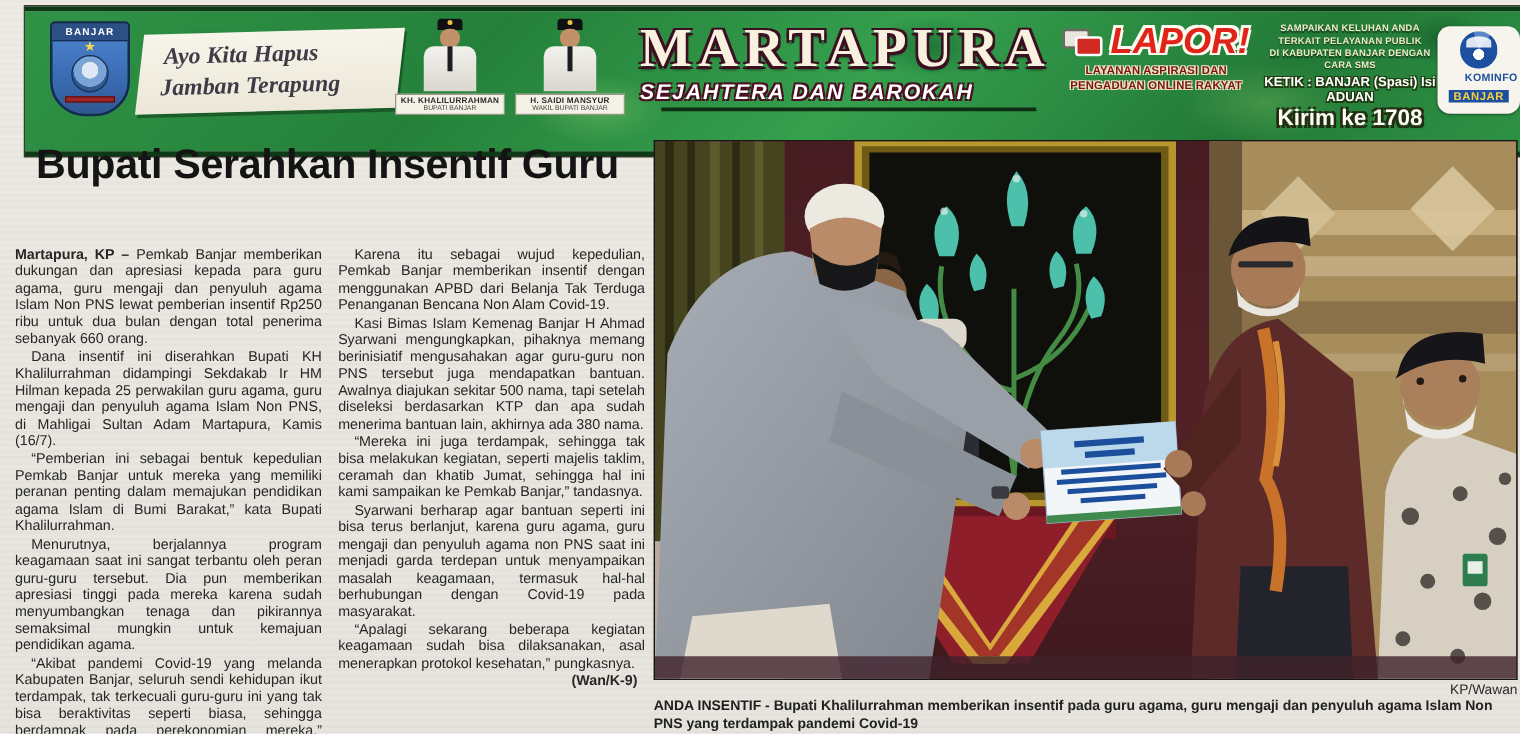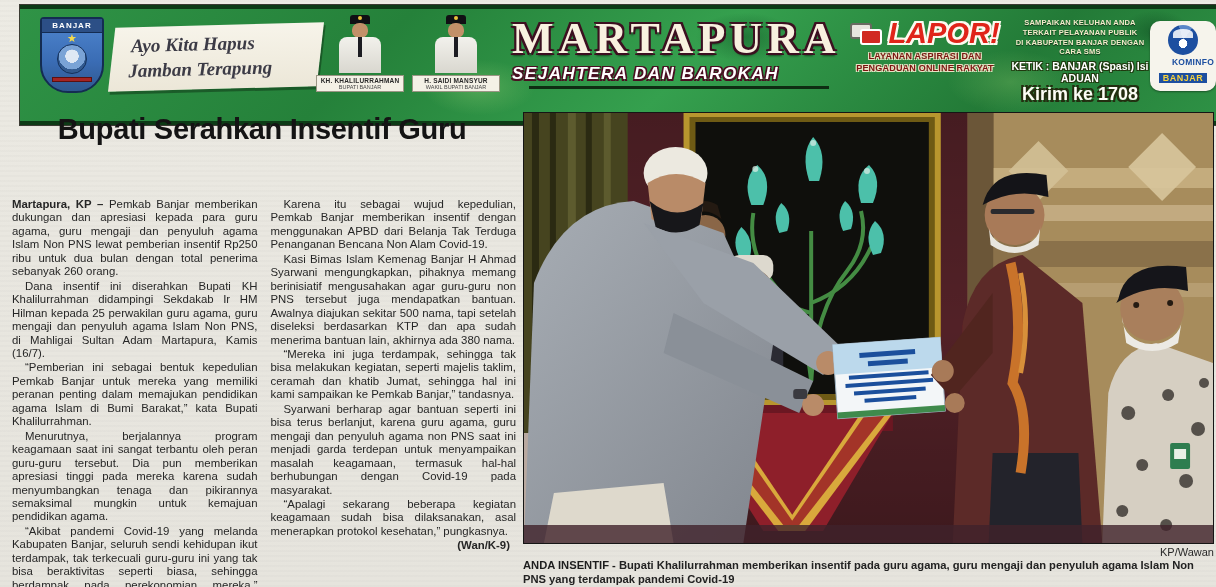--- a/index.html
+++ b/index.html
@@ -103,21 +103,21 @@
       conic-gradient(from 200deg, #1d4fa0 0 40%, #5a86c8 40% 55%, #1d4fa0 55% 100%);
     position:relative; }
   .kom-swirl::after { content:""; position:absolute; left:5px; top:4px; width:20px; height:9px;
     border-radius:50% 50% 0 0; background:#fff; opacity:.85; }
   .kom-name { font-size:8.5px; font-weight:bold; color:#1d4fa0; letter-spacing:.3px; margin-top:2px;padding-left:20px; }
   .kom-sub { font-size:9px; font-weight:bold; color:#f7d23c; background:#1d4fa0; display:inline-block;
     padding:0 4px; letter-spacing:.5px; }
 
   
   .headline { position:absolute; left:8px; top:113px; width:508px; text-align:center;
-    font-size:29px; font-weight:bold; color:#141414; line-height:1.12; letter-spacing:-.3px; }
+    font-size:33px; font-weight:bold; color:#141414; line-height:1.12; letter-spacing:-.3px; }
   .columns { position:absolute; left:12px; top:198px; width:504px; display:flex; gap:13px; }
   .col { width:246px; font-size:11.4px; line-height:1.18; text-align:justify; color:#262626; }
   .col p { margin:0 0 1px 0; text-indent:13px; }
   .col p.lead { text-indent:0; }
   .byline { text-align:right; font-weight:bold; text-indent:0 !important; padding-right:6px; }
 
   
   .photo-frame { position:absolute; left:523px; top:112px; width:691px; height:432px;
     border:1px solid #151515; background:#55262c; }
   .photo-frame svg { display:block; width:100%; height:100%; }
@@ -202,21 +202,21 @@
     <div class="kom-sub">BANJAR</div>
   </div>
 </div>
 
 <div class="headline">
   <div>Bupati Serahkan Insentif Guru</div>
 </div>
 
 <div class="columns">
   <div class="col">
-    <p class="lead"><strong>Martapura, KP –</strong> <span>Pemkab Banjar memberikan dukungan dan apresiasi kepada para guru agama, guru mengaji dan penyuluh agama Islam Non PNS lewat pemberian insentif Rp250 ribu untuk dua bulan dengan total penerima sebanyak 260 orang.</span></p>
+    <p class="lead"><strong>Martapura, KP –</strong> <span>Pemkab Banjar memberikan dukungan dan apresiasi kepada para guru agama, guru mengaji dan penyuluh agama Islam Non PNS lewat pemberian insentif Rp250 ribu untuk dua bulan dengan total penerima sebanyak 660 orang.</span></p>
     <p>Dana insentif ini diserahkan Bupati KH Khalilurrahman didampingi Sekdakab Ir HM Hilman kepada 25 perwakilan guru agama, guru mengaji dan penyuluh agama Islam Non PNS, di Mahligai Sultan Adam Martapura, Kamis (16/7).</p>
     <p>“Pemberian ini sebagai bentuk kepedulian Pemkab Banjar untuk mereka yang memiliki peranan penting dalam memajukan pendidikan agama Islam di Bumi Barakat,” kata Bupati Khalilurrahman.</p>
     <p>Menurutnya, berjalannya program keagamaan saat ini sangat terbantu oleh peran guru-guru tersebut. Dia pun memberikan apresiasi tinggi pada mereka karena sudah menyumbangkan tenaga dan pikirannya semaksimal mungkin untuk kemajuan pendidikan agama.</p>
     <p>“Akibat pandemi Covid-19 yang melanda Kabupaten Banjar, seluruh sendi kehidupan ikut terdampak, tak terkecuali guru-guru ini yang tak bisa beraktivitas seperti biasa, sehingga berdampak pada perekonomian mereka,” ungkapnya.</p>
   </div>
   <div class="col">
     <p>Karena itu sebagai wujud kepedulian, Pemkab Banjar memberikan insentif dengan menggunakan APBD dari Belanja Tak Terduga Penanganan Bencana Non Alam Covid-19.</p>
     <p>Kasi Bimas Islam Kemenag Banjar H Ahmad Syarwani mengungkapkan, pihaknya memang berinisiatif mengusahakan agar guru-guru non PNS tersebut juga mendapatkan bantuan. Awalnya diajukan sekitar 500 nama, tapi setelah diseleksi berdasarkan KTP dan apa sudah menerima bantuan lain, akhirnya ada 380 nama.</p>
     <p>“Mereka ini juga terdampak, sehingga tak bisa melakukan kegiatan, seperti majelis taklim, ceramah dan khatib Jumat, sehingga hal ini kami sampaikan ke Pemkab Banjar,” tandasnya.</p>
     <p>Syarwani berharap agar bantuan seperti ini bisa terus berlanjut, karena guru agama, guru mengaji dan penyuluh agama non PNS saat ini menjadi garda terdepan untuk menyampaikan masalah keagamaan, termasuk hal-hal berhubungan dengan Covid-19 pada masyarakat.</p>

